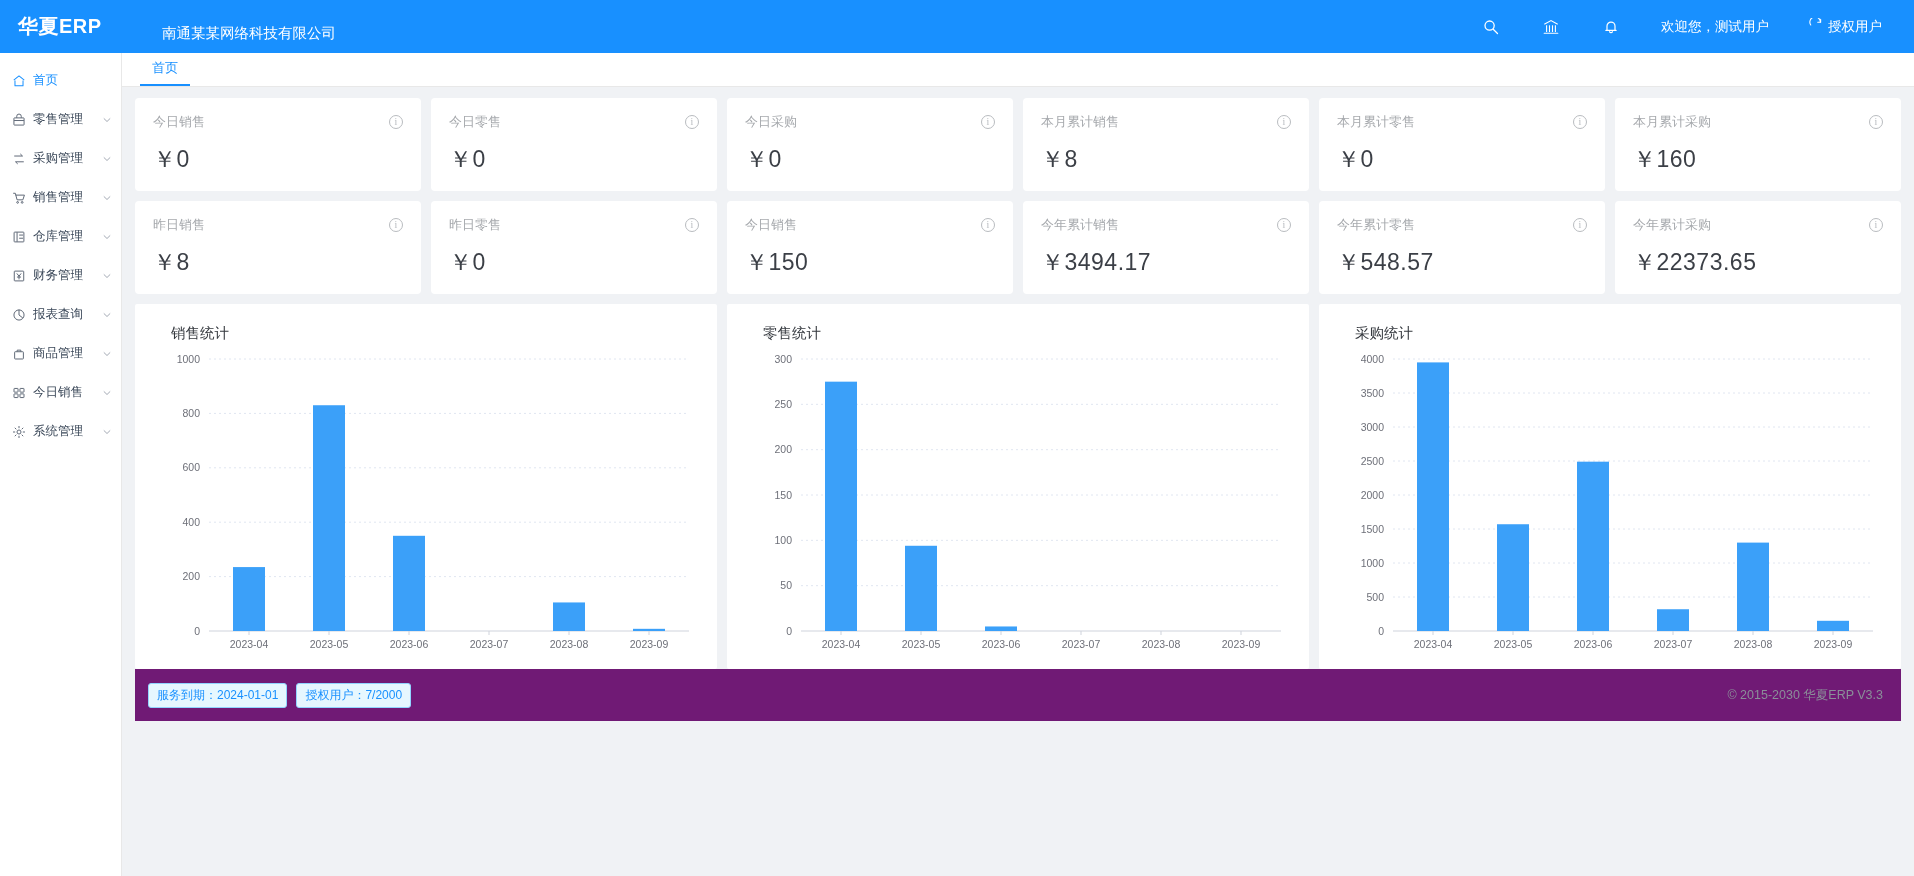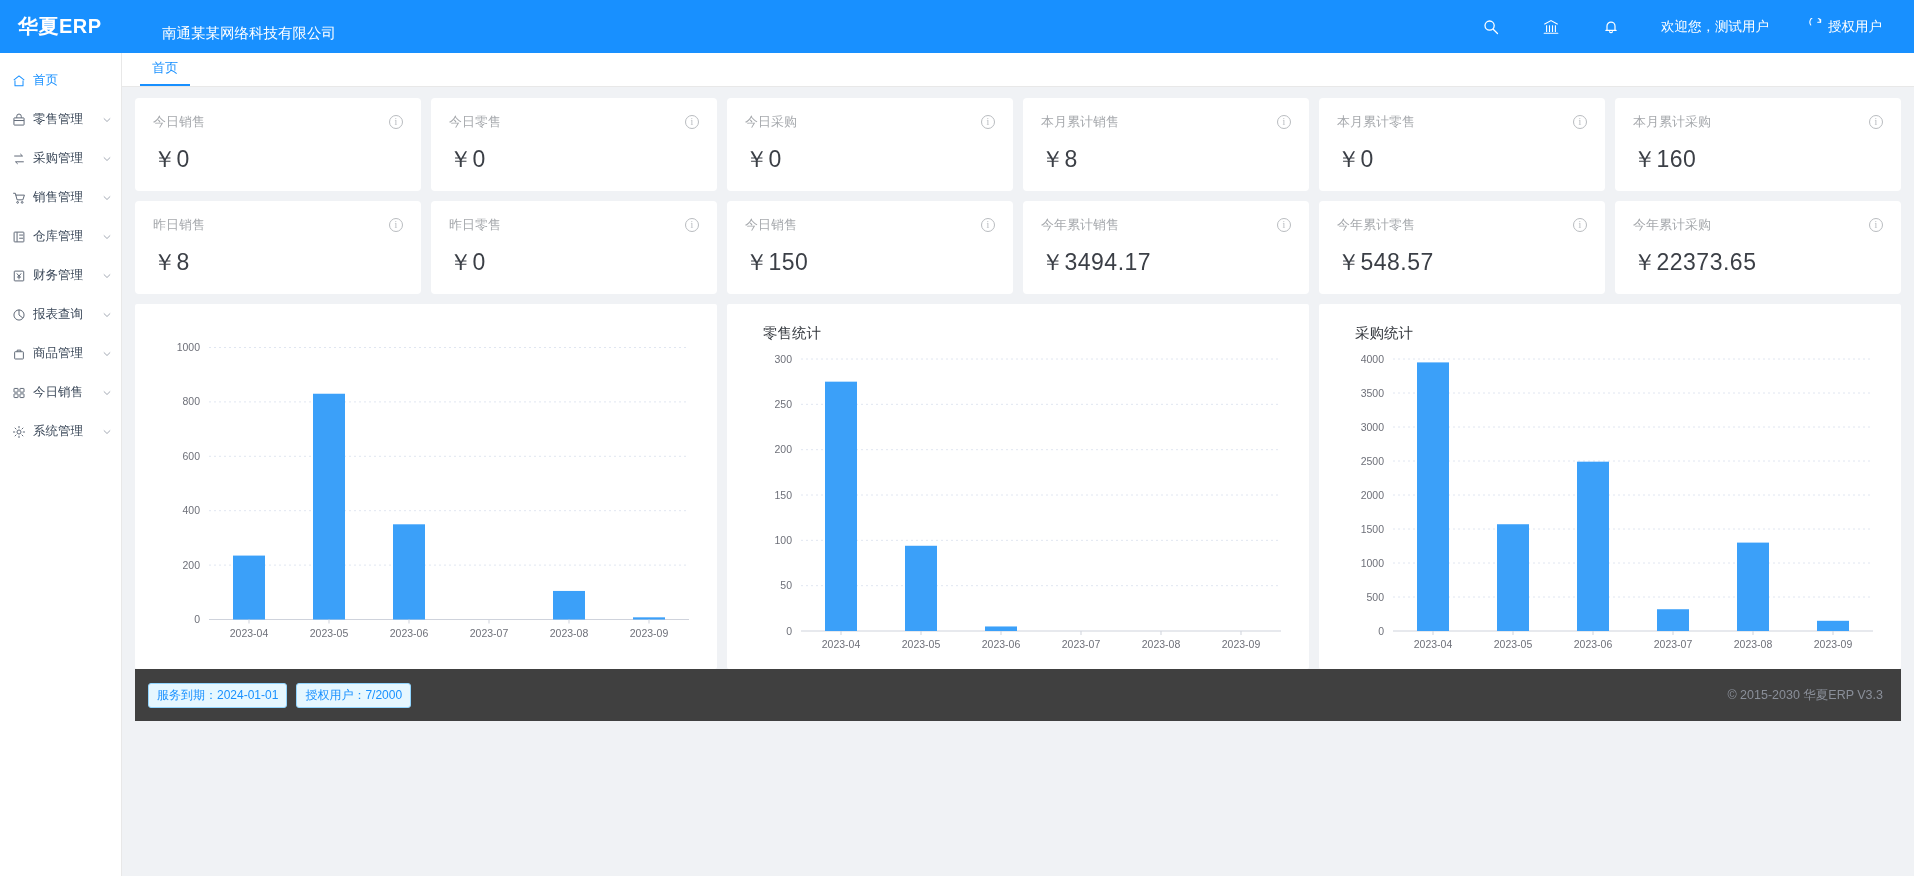--- a/index.html
+++ b/index.html
@@ -122,21 +122,21 @@
   .chart-area { flex: 1 1 auto; position: relative; margin-top: 6px; }
   .chart-area svg { width: 100%; height: 100%; display: block; }
   .ax-label { font-size: 10.5px; fill: #6e7079; font-family: "Liberation Sans", sans-serif; }
   .grid-line { stroke: #e0e6f1; stroke-width: 1; stroke-dasharray: 2 3; }
   .axis-line { stroke: #cfd3dc; stroke-width: 1; }
   .bar { fill: #3ba0f9; }
 
   
   #footer {
     height: 52px; display: flex; align-items: center;
-    padding: 0 18px 0 13px; background: #404040;
+    padding: 0 18px 0 13px; background: #701a75;
   }
   .badge {
     font-size: 12px; color: #1890ff;
     background: #e6f7ff; border: 1px solid #91d5ff;
     border-radius: 3px; padding: 3px 8px; margin-right: 9px;
     white-space: nowrap;
   }
   #copyright {
     margin-left: auto; font-size: 12.5px; color: #8a8f99; white-space: nowrap;
   }
@@ -435,20 +435,21 @@
           <div class="stat-head">
             <span class="stat-title">今年累计采购</span>
             <span class="info-ico">i</span>
           </div>
           <div class="stat-value">￥22373.65</div>
         </div>
       </div>
 
       <div id="chart-row">
         <div class="chart-panel">
+          <div class="chart-title">销售统计</div>
           <div class="chart-area">
               <svg viewBox="0 0 554 312">
                 <text x="51" y="285.5" text-anchor="end" class="ax-label">0</text>
                 <line x1="60" x2="540" y1="227.6" y2="227.6" class="grid-line"></line>
                 <text x="51" y="231.1" text-anchor="end" class="ax-label">200</text>
                 <line x1="60" x2="540" y1="173.2" y2="173.2" class="grid-line"></line>
                 <text x="51" y="176.7" text-anchor="end" class="ax-label">400</text>
                 <line x1="60" x2="540" y1="118.80000000000001" y2="118.80000000000001" class="grid-line"></line>
                 <text x="51" y="122.30000000000001" text-anchor="end" class="ax-label">600</text>
                 <line x1="60" x2="540" y1="64.39999999999998" y2="64.39999999999998" class="grid-line"></line>

